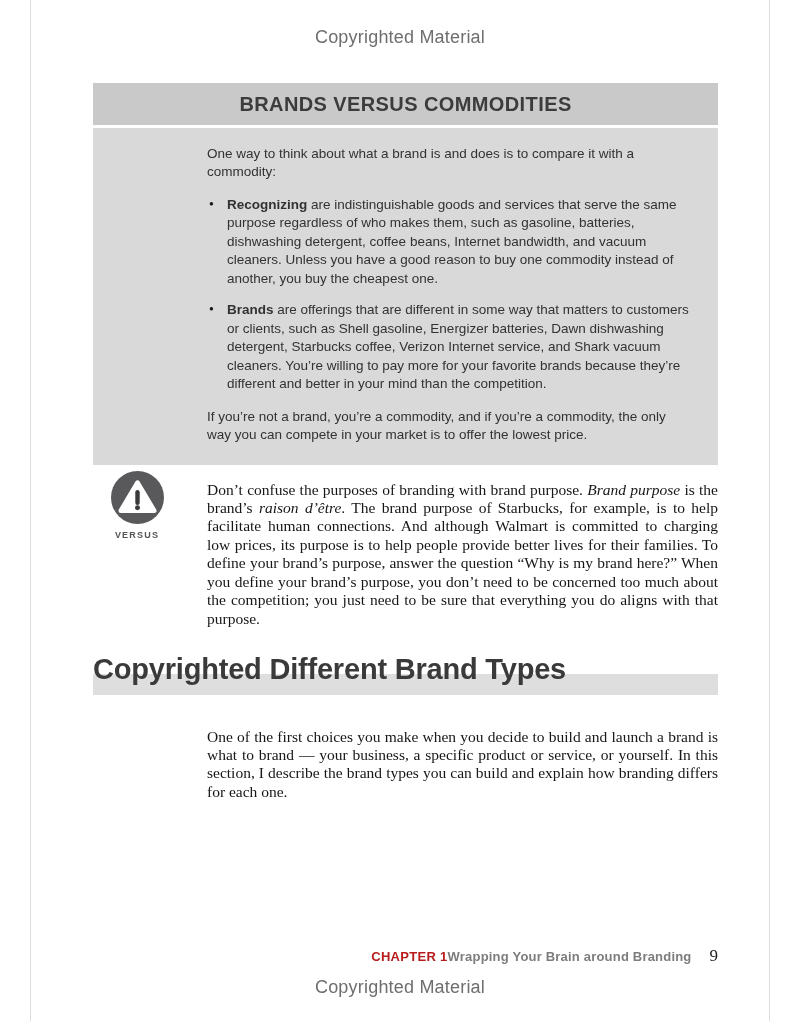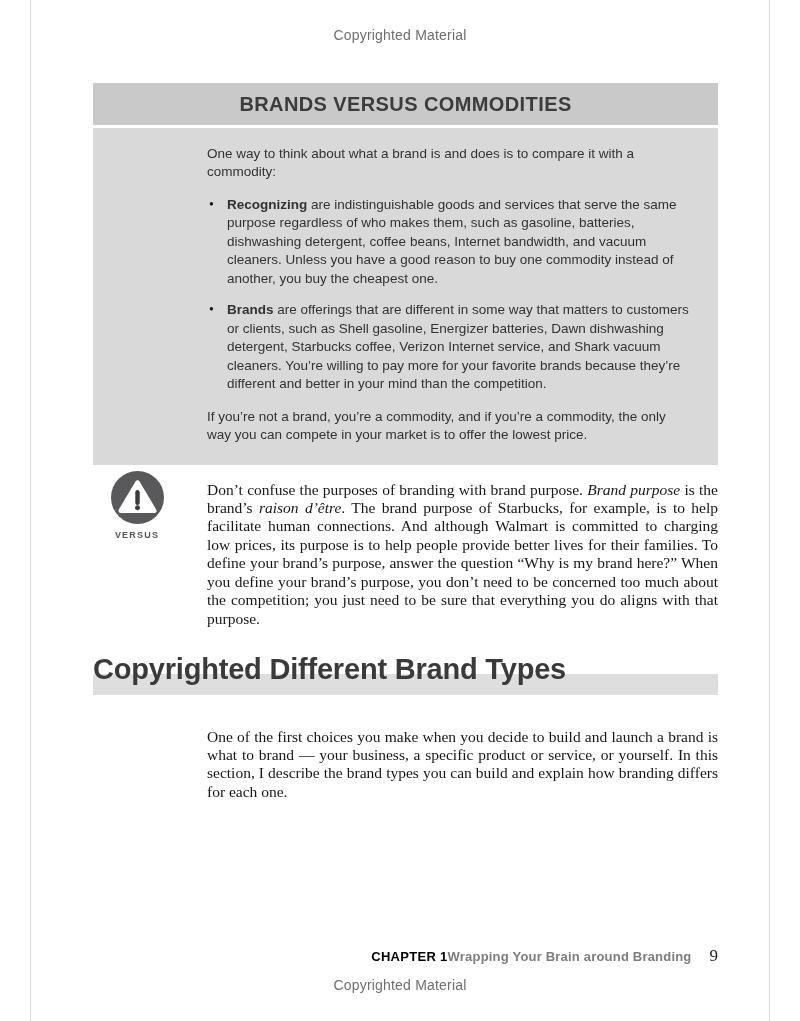--- a/index.html
+++ b/index.html
@@ -8,21 +8,21 @@
     background: #ffffff;
     position: relative;
     overflow: hidden;
     font-family: "Liberation Sans", sans-serif;
     color: #2e2e2e;
   }
   .edge { position: absolute; top: 0; bottom: 0; width: 1px; background: #dedede; }
   .edge.left { left: 30px; }
   .edge.right { right: 30px; }
 
-  .copyright { position: absolute; left: 0; width: 100%; text-align: center; font-size: 14px; color: #6e6e6e; letter-spacing: 0.2px; }
+  .copyright { position: absolute; left: 0; width: 100%; text-align: center; font-size: 18px; color: #6e6e6e; letter-spacing: 0.2px; }
   .copyright.top { top: 27px; }
   .copyright.bottom { top: 977px; }
 
   .sidebar { position: absolute; left: 93px; top: 83px; width: 625px; }
   .sidebar-title {
     background: #c9c9c9; height: 42px; margin-bottom: 3px;
     display: flex; align-items: center; justify-content: center;
     font-size: 20px; font-weight: bold; color: #3c3c3c; letter-spacing: 0.4px;
   }
   .sidebar-body {
@@ -56,21 +56,21 @@
   .section-heading { position: absolute; left: 93px; top: 648px; width: 625px; height: 47px; }
   .heading-bar { position: absolute; left: 0; right: 0; bottom: 0; height: 21px; background: #dedede; }
   .heading-text {
     position: relative; font-size: 29px; font-weight: bold;
     color: #3a3a3a; line-height: 42px; letter-spacing: -0.2px;
   }
 
   .section-par { position: absolute; left: 207px; top: 712px; width: 511px; }
 
   .footer { position: absolute; left: 93px; top: 946px; width: 625px; text-align: right; font-size: 13px; }
-  .footer .ch-label { font-weight: bold; color: #000000; letter-spacing: 0.3px; }
+  .footer .ch-label { font-weight: bold; color: #b91c1c; letter-spacing: 0.3px; }
   .footer .ch-title { font-weight: bold; color: #7d7d7d; margin-left: 0; letter-spacing: 0.2px; }
   .footer .page-num { font-family: "Liberation Serif", serif; font-size: 17px; color: #1c1c1c; margin-left: 18px; }
 </style>
 </head>
 <body>
 
 <div class="edge left"></div>
 <div class="edge right"></div>
 
 <div class="copyright top">Copyrighted Material</div>

